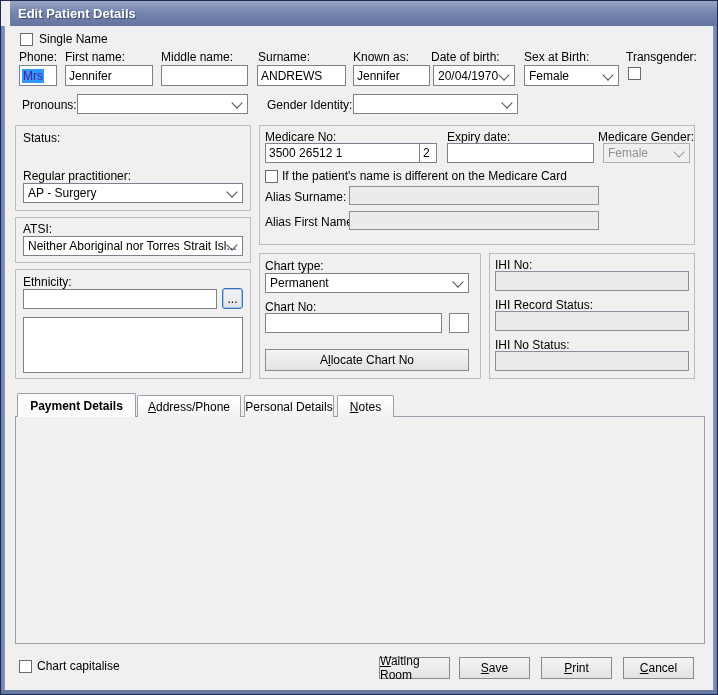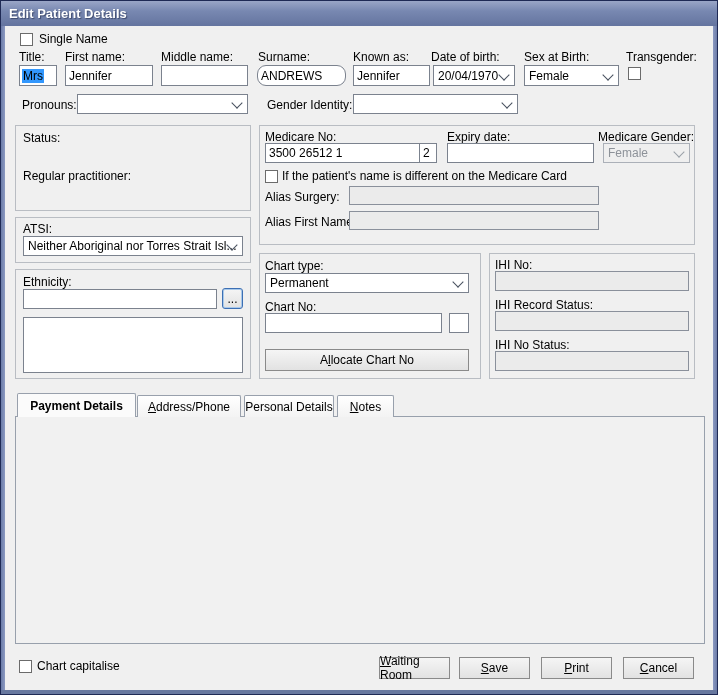--- a/index.html
+++ b/index.html
@@ -1,37 +1,37 @@
 <!DOCTYPE html>
 <html><head>
 <meta charset="utf-8">
 <style>
   html,body{margin:0;padding:0;background:#c8c4bc;}
   .screen{position:relative;width:718px;height:695px;font-family:"Liberation Sans",sans-serif;
           font-size:12px;color:#000;background:#f0f0f0;border:1px solid #1f2a55;box-sizing:border-box;overflow:hidden;}
   
-  .titlebar{position:absolute;left:0;top:0;right:0;height:25px;z-index:10;
+  .titlebar{position:absolute;left:9px;top:0;right:0;height:25px;z-index:10;
             background:linear-gradient(180deg,#9aa6c7 0%,#7888b1 40%,#64749f 100%);
             display:flex;align-items:center;}
   .title{color:#fff;font-weight:bold;font-size:13px;padding-left:8px;text-shadow:1px 1px 1px rgba(20,30,60,.55);white-space:nowrap;}
   .close{position:absolute;left:690px;top:4px;width:21px;height:17px;border:1px solid #f3ece8;border-radius:3px;
          background:linear-gradient(180deg,#f09a85 0%,#dd5f47 45%,#c23a24 100%);box-shadow:inset 0 0 2px rgba(255,255,255,.65);}
   .close::before,.close::after{content:'';position:absolute;left:4px;top:7px;width:11px;height:2.2px;background:#fff;border-radius:1px;}
   .close::before{transform:rotate(45deg);}
   .close::after{transform:rotate(-45deg);}
   .frame-l,.frame-r{position:absolute;top:25px;bottom:0;width:4px;z-index:9;
       background:linear-gradient(90deg,#6c7ca8,#8c9ac2);}
   .frame-l{left:0;} .frame-r{right:0;background:linear-gradient(270deg,#6c7ca8,#8c9ac2);}
   .frame-b{position:absolute;left:0;right:0;bottom:0;height:4px;background:#68789f;z-index:9;}
   
   .lbl{position:absolute;white-space:nowrap;}
   .tfield{position:absolute;box-sizing:border-box;border:1px solid #7b828e;background:#fff;
           font-family:"Liberation Sans",sans-serif;font-size:12px;padding:0 3px;color:#000;outline:none;}
   .ffield{position:absolute;box-sizing:border-box;border:1px solid #7b828e;background:#fff;display:flex;align-items:center;padding:0 2px;overflow:hidden;}
-  .selhl{background:#3297fd;color:#000000;padding:0 1px;}
+  .selhl{background:#3297fd;color:#4c1d95;padding:0 1px;}
   .combo{position:absolute;box-sizing:border-box;border:1px solid #7b828e;background:#fff;
          display:flex;align-items:center;padding:0 18px 0 4px;overflow:hidden;white-space:nowrap;}
   .combo .chev{position:absolute;right:6px;top:calc(50% - 5px);width:7px;height:7px;
          border-right:1.5px solid #47505e;border-bottom:1.5px solid #47505e;transform:rotate(45deg);}
   .combo.disabled{background:#efefef;color:#8d9299;border-color:#abb0b8;}
   .combo.disabled .chev{border-color:#9aa0a8;}
   .gbox{position:absolute;box-sizing:border-box;border:1px solid #b9bdc3;}
   .dfield{position:absolute;box-sizing:border-box;border:1px solid #8a909b;background:#ebebeb;}
   .cb{position:absolute;box-sizing:border-box;width:13px;height:13px;border:1px solid #6b6b6b;background:#fff;}
   .cb.checked::after{content:'';position:absolute;left:1.5px;top:2.5px;width:7px;height:3.5px;
@@ -69,35 +69,35 @@
     <span class="title">Edit Patient Details</span>
   </div>
   <div class="close"></div>
   <div class="frame-l"></div>
   <div class="frame-r"></div>
   <div class="frame-b"></div>
 
   <span class="cb" style="left:19px;top:32px;"></span>
   <span class="lbl" style="left:38px;top:31px;">Single Name</span>
 
-  <span class="lbl" style="left:18px;top:49px;">Title:</span>
+  <span class="lbl" style="left:18px;top:49px;">Phone:</span>
   <span class="lbl" style="left:64px;top:49px;">First name:</span>
   <span class="lbl" style="left:160px;top:49px;">Middle name:</span>
   <span class="lbl" style="left:257px;top:49px;">Surname:</span>
   <span class="lbl" style="left:352px;top:49px;">Known as:</span>
   <span class="lbl" style="left:430px;top:49px;">Date of birth:</span>
   <span class="lbl" style="left:523px;top:49px;">Sex at Birth:</span>
   <span class="lbl" style="left:625px;top:49px;">Transgender:</span>
 
   <div class="ffield" style="left:18px;top:64px;width:38px;height:21px;">
     <span class="selhl">Mrs</span>
   </div>
   <input class="tfield" style="left: 64px; top: 64px; width: 88px; height: 21px;" value="Jennifer">
   <input class="tfield" style="left: 160px; top: 64px; width: 87px; height: 21px;" value="">
-  <input class="tfield" style="left: 256px; top: 64px; width: 89px; height: 21px; border-radius: 9px;" value="ANDREWS">
+  <input class="tfield" style="left: 256px; top: 64px; width: 89px; height: 21px;" value="ANDREWS">
   <input class="tfield" style="left: 352px; top: 64px; width: 77px; height: 21px;" value="Jennifer">
   <div class="combo" style="left:432px;top:64px;width:82px;height:21px;">
     <span>20/04/1970</span>
     <span class="chev"></span>
   </div>
   <div class="combo" style="left:523px;top:64px;width:95px;height:21px;">
     <span>Female</span>
     <span class="chev"></span>
   </div>
   <span class="cb" style="left:627px;top:66px;"></span>
@@ -109,20 +109,24 @@
   </div>
   <span class="lbl" style="left:266px;top:97px;">Gender Identity:</span>
   <div class="combo" style="left:352px;top:93px;width:165px;height:20px;">
     <span></span>
     <span class="chev"></span>
   </div>
 
   <div class="gbox" style="left:14px;top:124px;width:236px;height:86px;"></div>
   <span class="lbl" style="left:22px;top:130px;">Status:</span>
   <span class="lbl" style="left:22px;top:168px;">Regular practitioner:</span>
+  <div class="combo" style="left:22px;top:182px;width:220px;height:20px;">
+    <span>AP - Surgery</span>
+    <span class="chev"></span>
+  </div>
 
   <div class="gbox" style="left:14px;top:216px;width:236px;height:46px;"></div>
   <span class="lbl" style="left:22px;top:221px;">ATSI:</span>
   <div class="combo" style="left:22px;top:235px;width:220px;height:20px;">
     <span>Neither Aboriginal nor Torres Strait Isl...</span>
     <span class="chev"></span>
   </div>
 
   <div class="gbox" style="left:14px;top:268px;width:236px;height:110px;"></div>
   <span class="lbl" style="left:22px;top:274px;">Ethnicity:</span>
@@ -140,21 +144,21 @@
   <input class="tfield" style="left: 418px; top: 142px; width: 18px; height: 20px;" value="2">
   <span class="lbl" style="left:446px;top:129px;">Expiry date:</span>
   <input class="tfield" style="left: 446px; top: 142px; width: 147px; height: 20px;" value="">
   <span class="lbl" style="left:597px;top:129px;">Medicare Gender:</span>
   <div class="combo disabled" style="left:602px;top:142px;width:87px;height:20px;">
     <span>Female</span>
     <span class="chev"></span>
   </div>
   <span class="cb" style="left:264px;top:169px;"></span>
   <span class="lbl" style="left:281px;top:168px;">If the patient's name is different on the Medicare Card</span>
-  <span class="lbl" style="left:264px;top:189px;">Alias Surgery:</span>
+  <span class="lbl" style="left:264px;top:189px;">Alias Surname:</span>
   <div class="dfield" style="left:348px;top:185px;width:250px;height:19px;"></div>
   <span class="lbl" style="left:264px;top:214px;">Alias First Name:</span>
   <div class="dfield" style="left:348px;top:210px;width:250px;height:19px;"></div>
 
   <div class="gbox" style="left:258px;top:252px;width:222px;height:126px;"></div>
   <span class="lbl" style="left:264px;top:258px;">Chart type:</span>
   <div class="combo" style="left:264px;top:272px;width:204px;height:20px;">
     <span>Permanent</span>
     <span class="chev"></span>
   </div>

